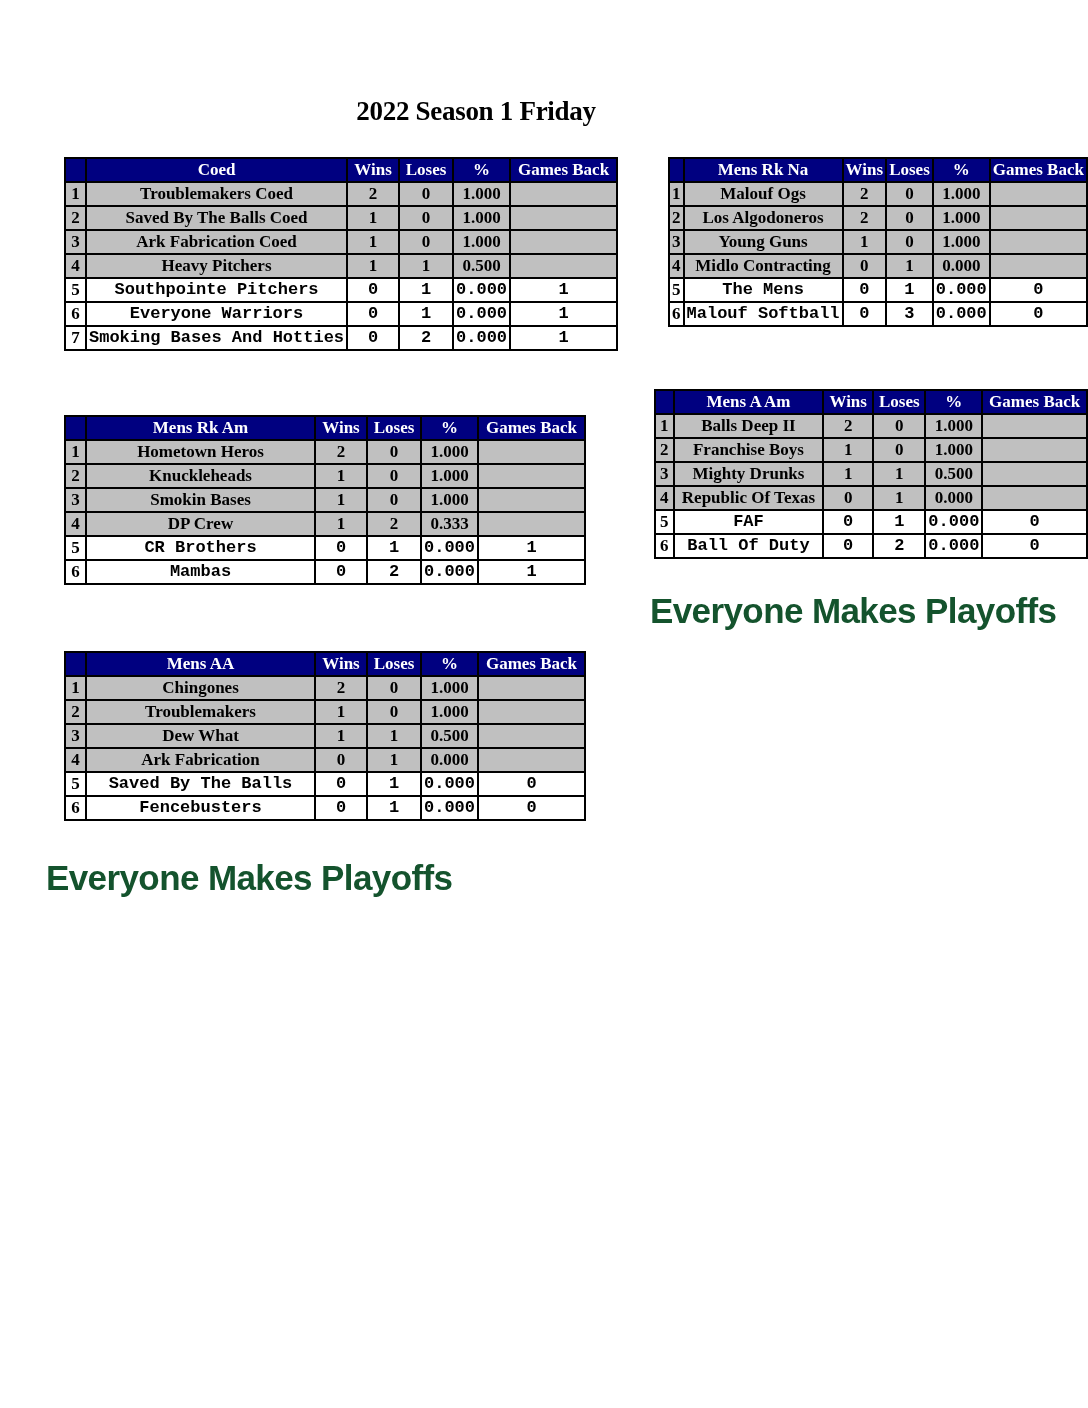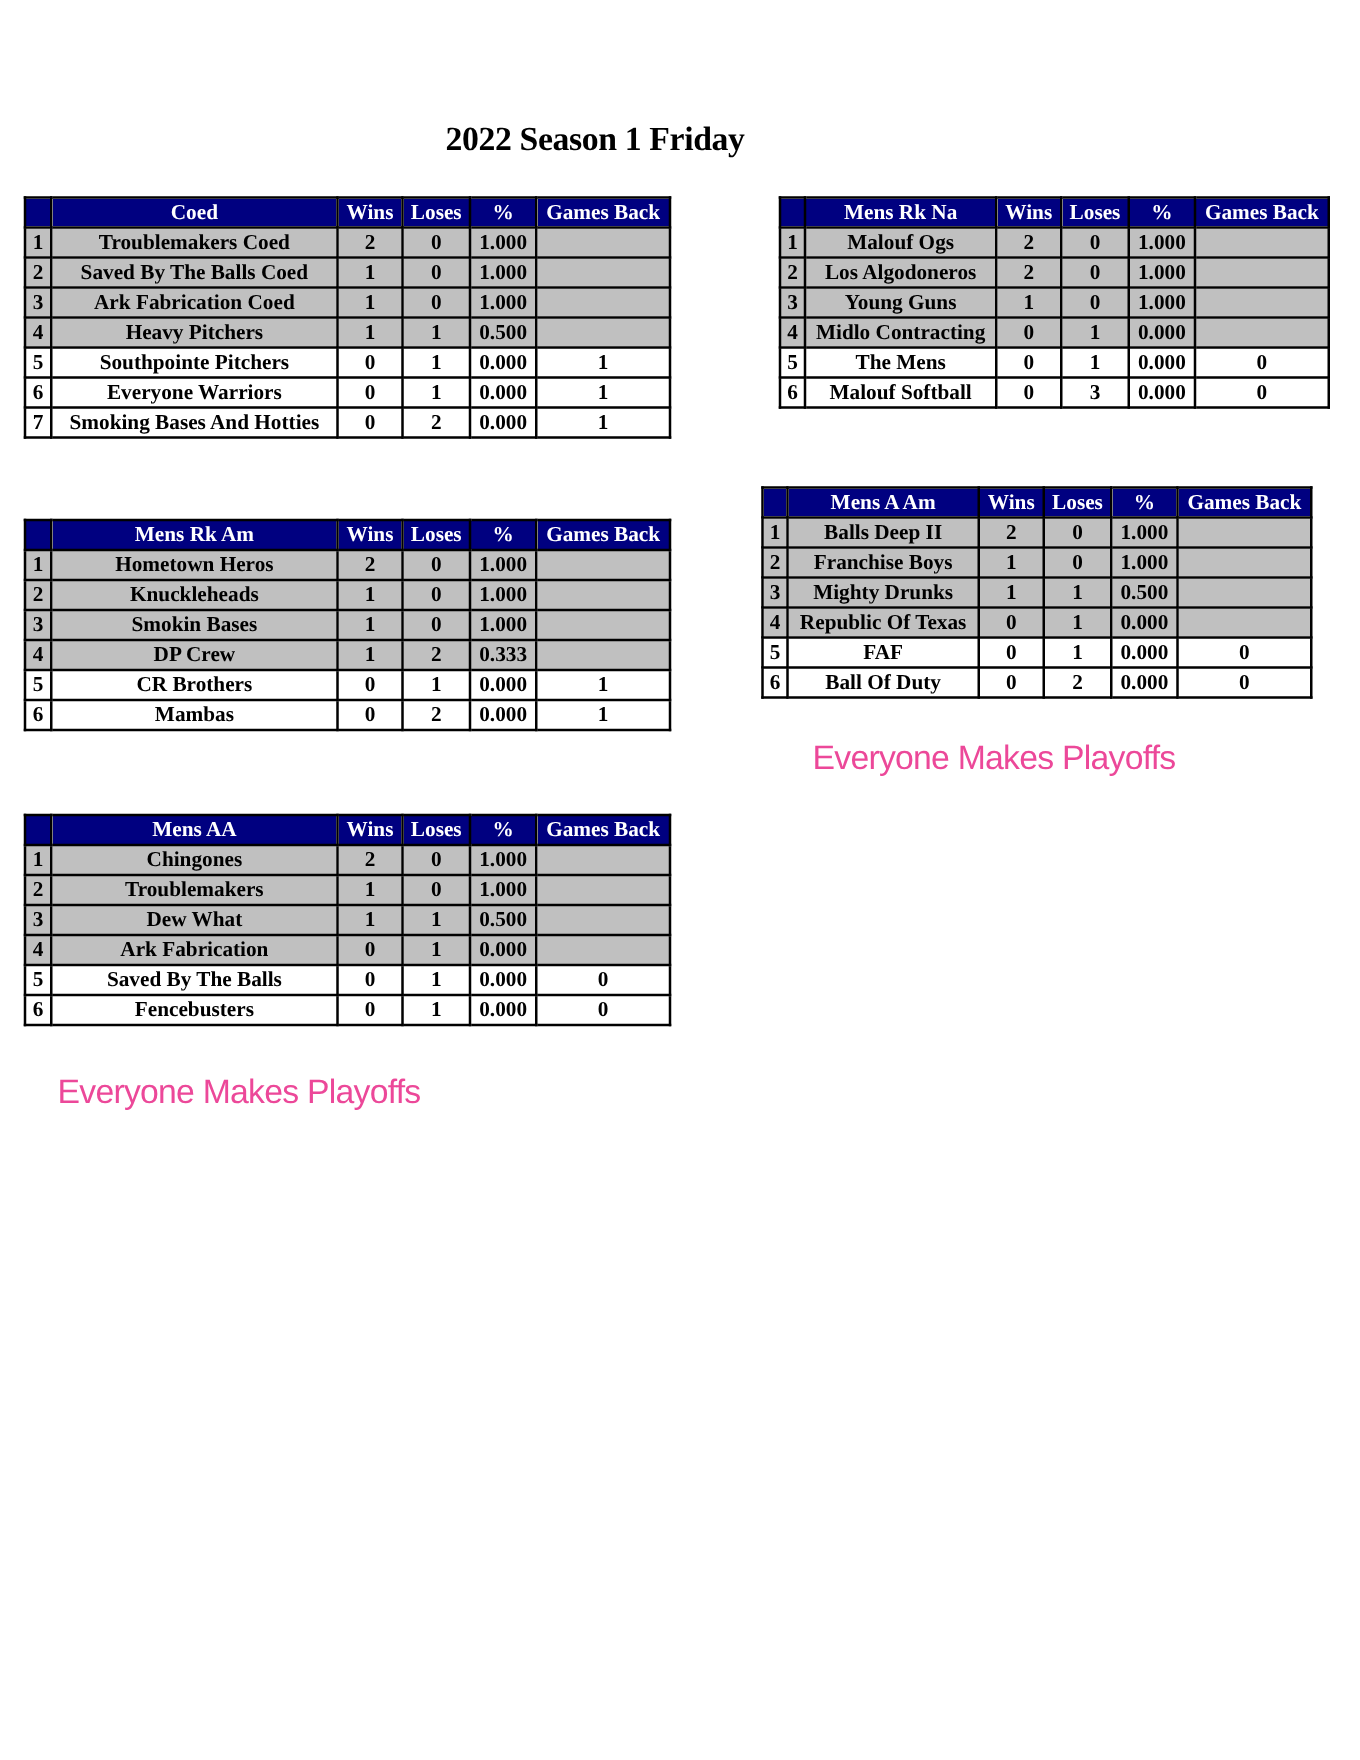--- a/index.html
+++ b/index.html
@@ -1,33 +1,33 @@
 <!DOCTYPE html>
 <html><head>
 <meta charset="utf-8">
 <style>
   html, body { margin: 0; padding: 0; background: #ffffff; }
   body { width: 1088px; height: 1408px; position: relative; overflow: hidden;
          font-family: "Liberation Serif", "DejaVu Serif", serif; color: #000; }
   .title { position: absolute; top: 96px; left: 0; width: 952px; text-align: center;
            font-weight: bold; font-size: 27px; letter-spacing: -0.3px; }
   table.standings { position: absolute; border-collapse: collapse; table-layout: fixed;
-                    font-weight: bold; font-size: 17px; }
+                    font-weight: bold; font-size: 17px; margin-left: 45px; }
   table.standings td, table.standings th { border: 2px solid #000; padding: 0 2px; height: 22px;
                     line-height: 22px; white-space: nowrap; overflow: hidden; }
   table.standings thead th { background: #000080; color: #ffffff; font-weight: bold; text-align: center; }
   table.standings thead th.hdr-rank { background: #000080; }
   td.rank { text-align: center; padding: 0; }
   td.team { text-align: center; padding-left: 3px; }
   td.num { text-align: center; }
   tr.gray td { background: #c0c0c0; }
   tr.white td { background: #ffffff; }
-  tr.white td.team, tr.white td.num { letter-spacing: 0px; }
-  .note { position: absolute; color: #ec4899; font-family: "Liberation Sans", "DejaVu Sans", sans-serif;
-          font-weight: normal; font-size: 27px; letter-spacing: -0.6px; }
+  tr.white td.team, tr.white td.num { letter-spacing: 0px; font-family: Liberation Mono, monospace; }
+  .note { position: absolute; color: #14532d; font-family: "Liberation Sans", "DejaVu Sans", sans-serif;
+          font-weight: bold; font-size: 35px; letter-spacing: -0.6px; }
   #t-coed { left: 19px; top: 157px; }
   #t-rkam { left: 19px; top: 415px; }
   #t-aa { left: 19px; top: 651px; }
   #t-rkna { left: 623px; top: 157px; }
   #t-aam { left: 609px; top: 389px; }
   #note-right { left: 650px; top: 591px; }
   #note-left { left: 46px; top: 858px; }
 </style>
 </head>
 <body>

